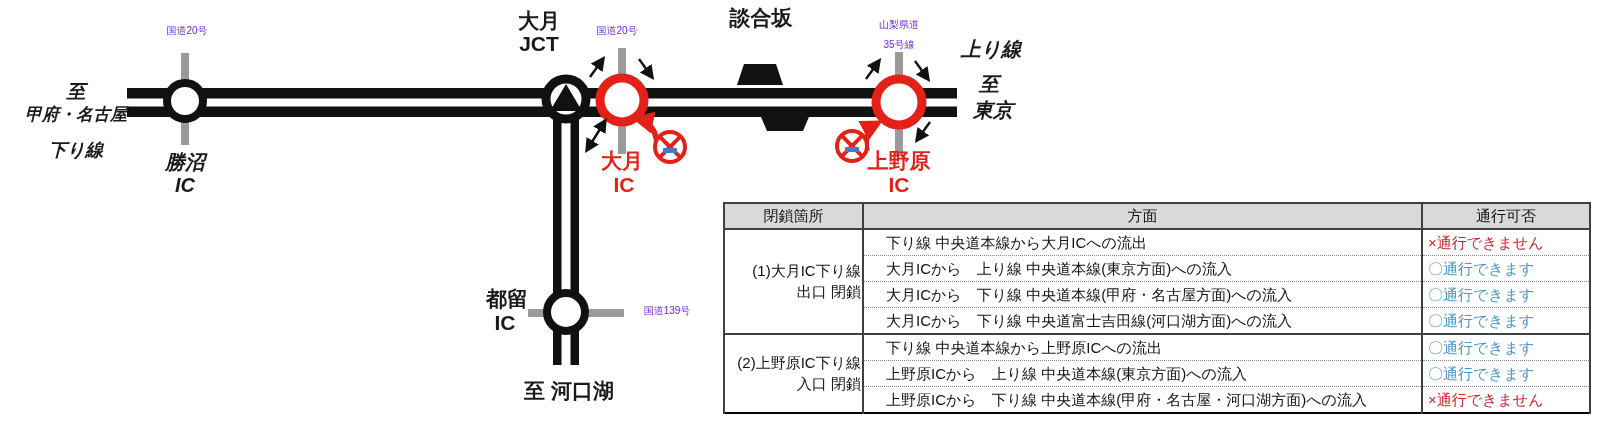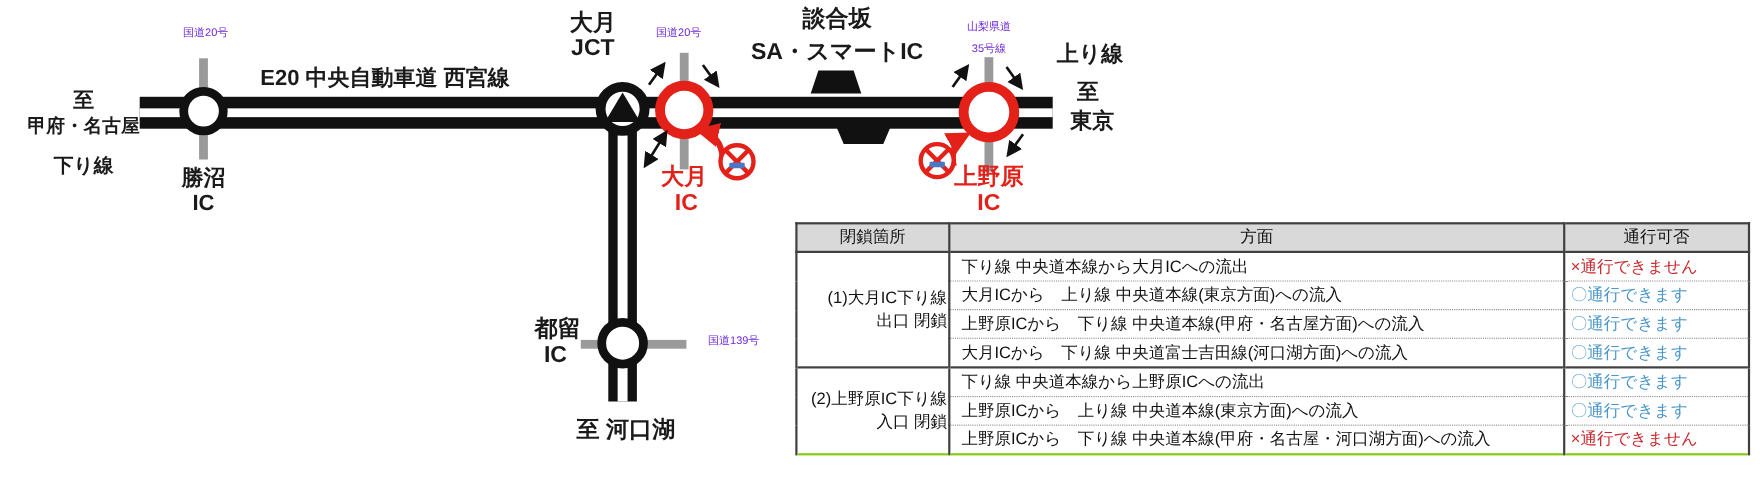--- a/index.html
+++ b/index.html
@@ -2,38 +2,38 @@
 <html><head>
 <meta charset="utf-8">
 <style>
   html,body{margin:0;padding:0;background:#fff;}
   .canvas{
     position:relative;width:1600px;height:439px;background:#ffffff;overflow:hidden;
     font-family:"Liberation Sans","DejaVu Sans",sans-serif;color:#111;
   }
   .diagram-svg{position:absolute;left:0;top:0;}
   .lbl{position:absolute;transform:translateX(-50%);white-space:nowrap;text-align:center;line-height:1.1;}
-  .big{font-size:20px;font-weight:bold;color:#1a1a1a;}
+  .big{font-size:20px;font-weight:bold;color:#1a1a1a;font-style:italic;}
   .big21{font-size:21px;font-weight:bold;color:#1a1a1a;}
   .small{font-size:10px;font-weight:normal;color:#6d28d9;}
   .redlbl{font-size:21px;font-weight:bold;color:#e32119;}
   
   .closure-table{
     position:absolute;left:723px;top:202px;border-collapse:collapse;table-layout:fixed;
-    font-size:15px;line-height:1.2;color:#111;border:2px solid #84cc16;background:#fff;
+    font-size:15px;line-height:1.2;color:#111;border:2px solid #000000;background:#fff;
   }
   .closure-table th{
     background:#d9d9d9;font-weight:normal;border:2px solid #404040;
     height:24px;text-align:center;padding:0 2px;font-size:15px;
   }
   .closure-table td{border-left:2px solid #404040;border-right:2px solid #404040;}
   .closure-table td.dir,.closure-table td.st{border-top:1px dotted #8a8a8a;height:25px;}
   .closure-table tr.gstart td{border-top:2px solid #404040;}
   .closure-table td.loc{text-align:right;vertical-align:middle;line-height:1.35;}
-  .closure-table td.dir{padding:0 10px;text-align:left;}
+  .closure-table td.dir{padding:0 22px;text-align:left;}
   .closure-table td.st{padding:0 5px;text-align:left;}
 </style>
 </head>
 <body>
 
 <div class="canvas">
 
   <svg class="diagram-svg" width="1600" height="439" viewBox="0 0 1600 439">
     <defs>
       <marker id="mB" markerWidth="8" markerHeight="8" refX="4.5" refY="3" orient="auto" markerUnits="strokeWidth">
@@ -127,31 +127,29 @@
   </svg>
 
   <div class="lbl big" style="left:76px;top:82px;font-size:19px;">至</div>
   <div class="lbl big" style="left:76px;top:106px;font-size:17px;">甲府・名古屋</div>
   <div class="lbl big" style="left:76px;top:141px;font-size:18px;">下り線</div>
 
   <div class="lbl small" style="left:187px;top:25px;">国道20号</div>
   <div class="lbl big" style="left:185px;top:151px;">勝沼</div>
   <div class="lbl big" style="left:185px;top:174px;">IC</div>
 
-  <div class="lbl big" style="left:350px;top:60px;">E20 中央自動車道  西宮線</div>
 
   <div class="lbl big21" style="left:539px;top:9px;">大月</div>
   <div class="lbl big21" style="left:539px;top:32px;">JCT</div>
 
   <div class="lbl small" style="left:617px;top:25px;">国道20号</div>
   <div class="lbl redlbl" style="left:622px;top:149px;">大月</div>
   <div class="lbl redlbl" style="left:624px;top:173px;">IC</div>
 
   <div class="lbl big21" style="left:761px;top:6px;">談合坂</div>
-  <div class="lbl big21" style="left:761px;top:36px;">SA・スマートIC</div>
 
   <div class="lbl small" style="left:899px;top:19px;">山梨県道</div>
   <div class="lbl small" style="left:899px;top:39px;">35号線</div>
   <div class="lbl redlbl" style="left:899px;top:149px;">上野原</div>
   <div class="lbl redlbl" style="left:899px;top:173px;">IC</div>
 
   <div class="lbl big" style="left:991px;top:38px;">上り線</div>
   <div class="lbl big" style="left:989px;top:73px;">至</div>
   <div class="lbl big" style="left:993px;top:99px;">東京</div>
 
@@ -181,21 +179,21 @@
           <div>出口 閉鎖</div>
         </td>
         <td class="dir">下り線 中央道本線から大月ICへの流出</td>
         <td class="st" style="color: rgb(201, 40, 45);">×通行できません</td>
       </tr>
       <tr>
         <td class="dir">大月ICから　上り線 中央道本線(東京方面)への流入</td>
         <td class="st" style="color: rgb(74, 150, 200);">〇通行できます</td>
       </tr>
       <tr>
-        <td class="dir">上野原ICから　下り線 中央道本線(甲府・名古屋方面)への流入</td>
+        <td class="dir">大月ICから　下り線 中央道本線(甲府・名古屋方面)への流入</td>
         <td class="st" style="color: rgb(74, 150, 200);">〇通行できます</td>
       </tr>
       <tr>
         <td class="dir">大月ICから　下り線 中央道富士吉田線(河口湖方面)への流入</td>
         <td class="st" style="color: rgb(74, 150, 200);">〇通行できます</td>
       </tr>
       <tr class="gstart">
         <td class="loc" rowspan="3">
           <div>(2)上野原IC下り線</div>
           <div>入口 閉鎖</div>

